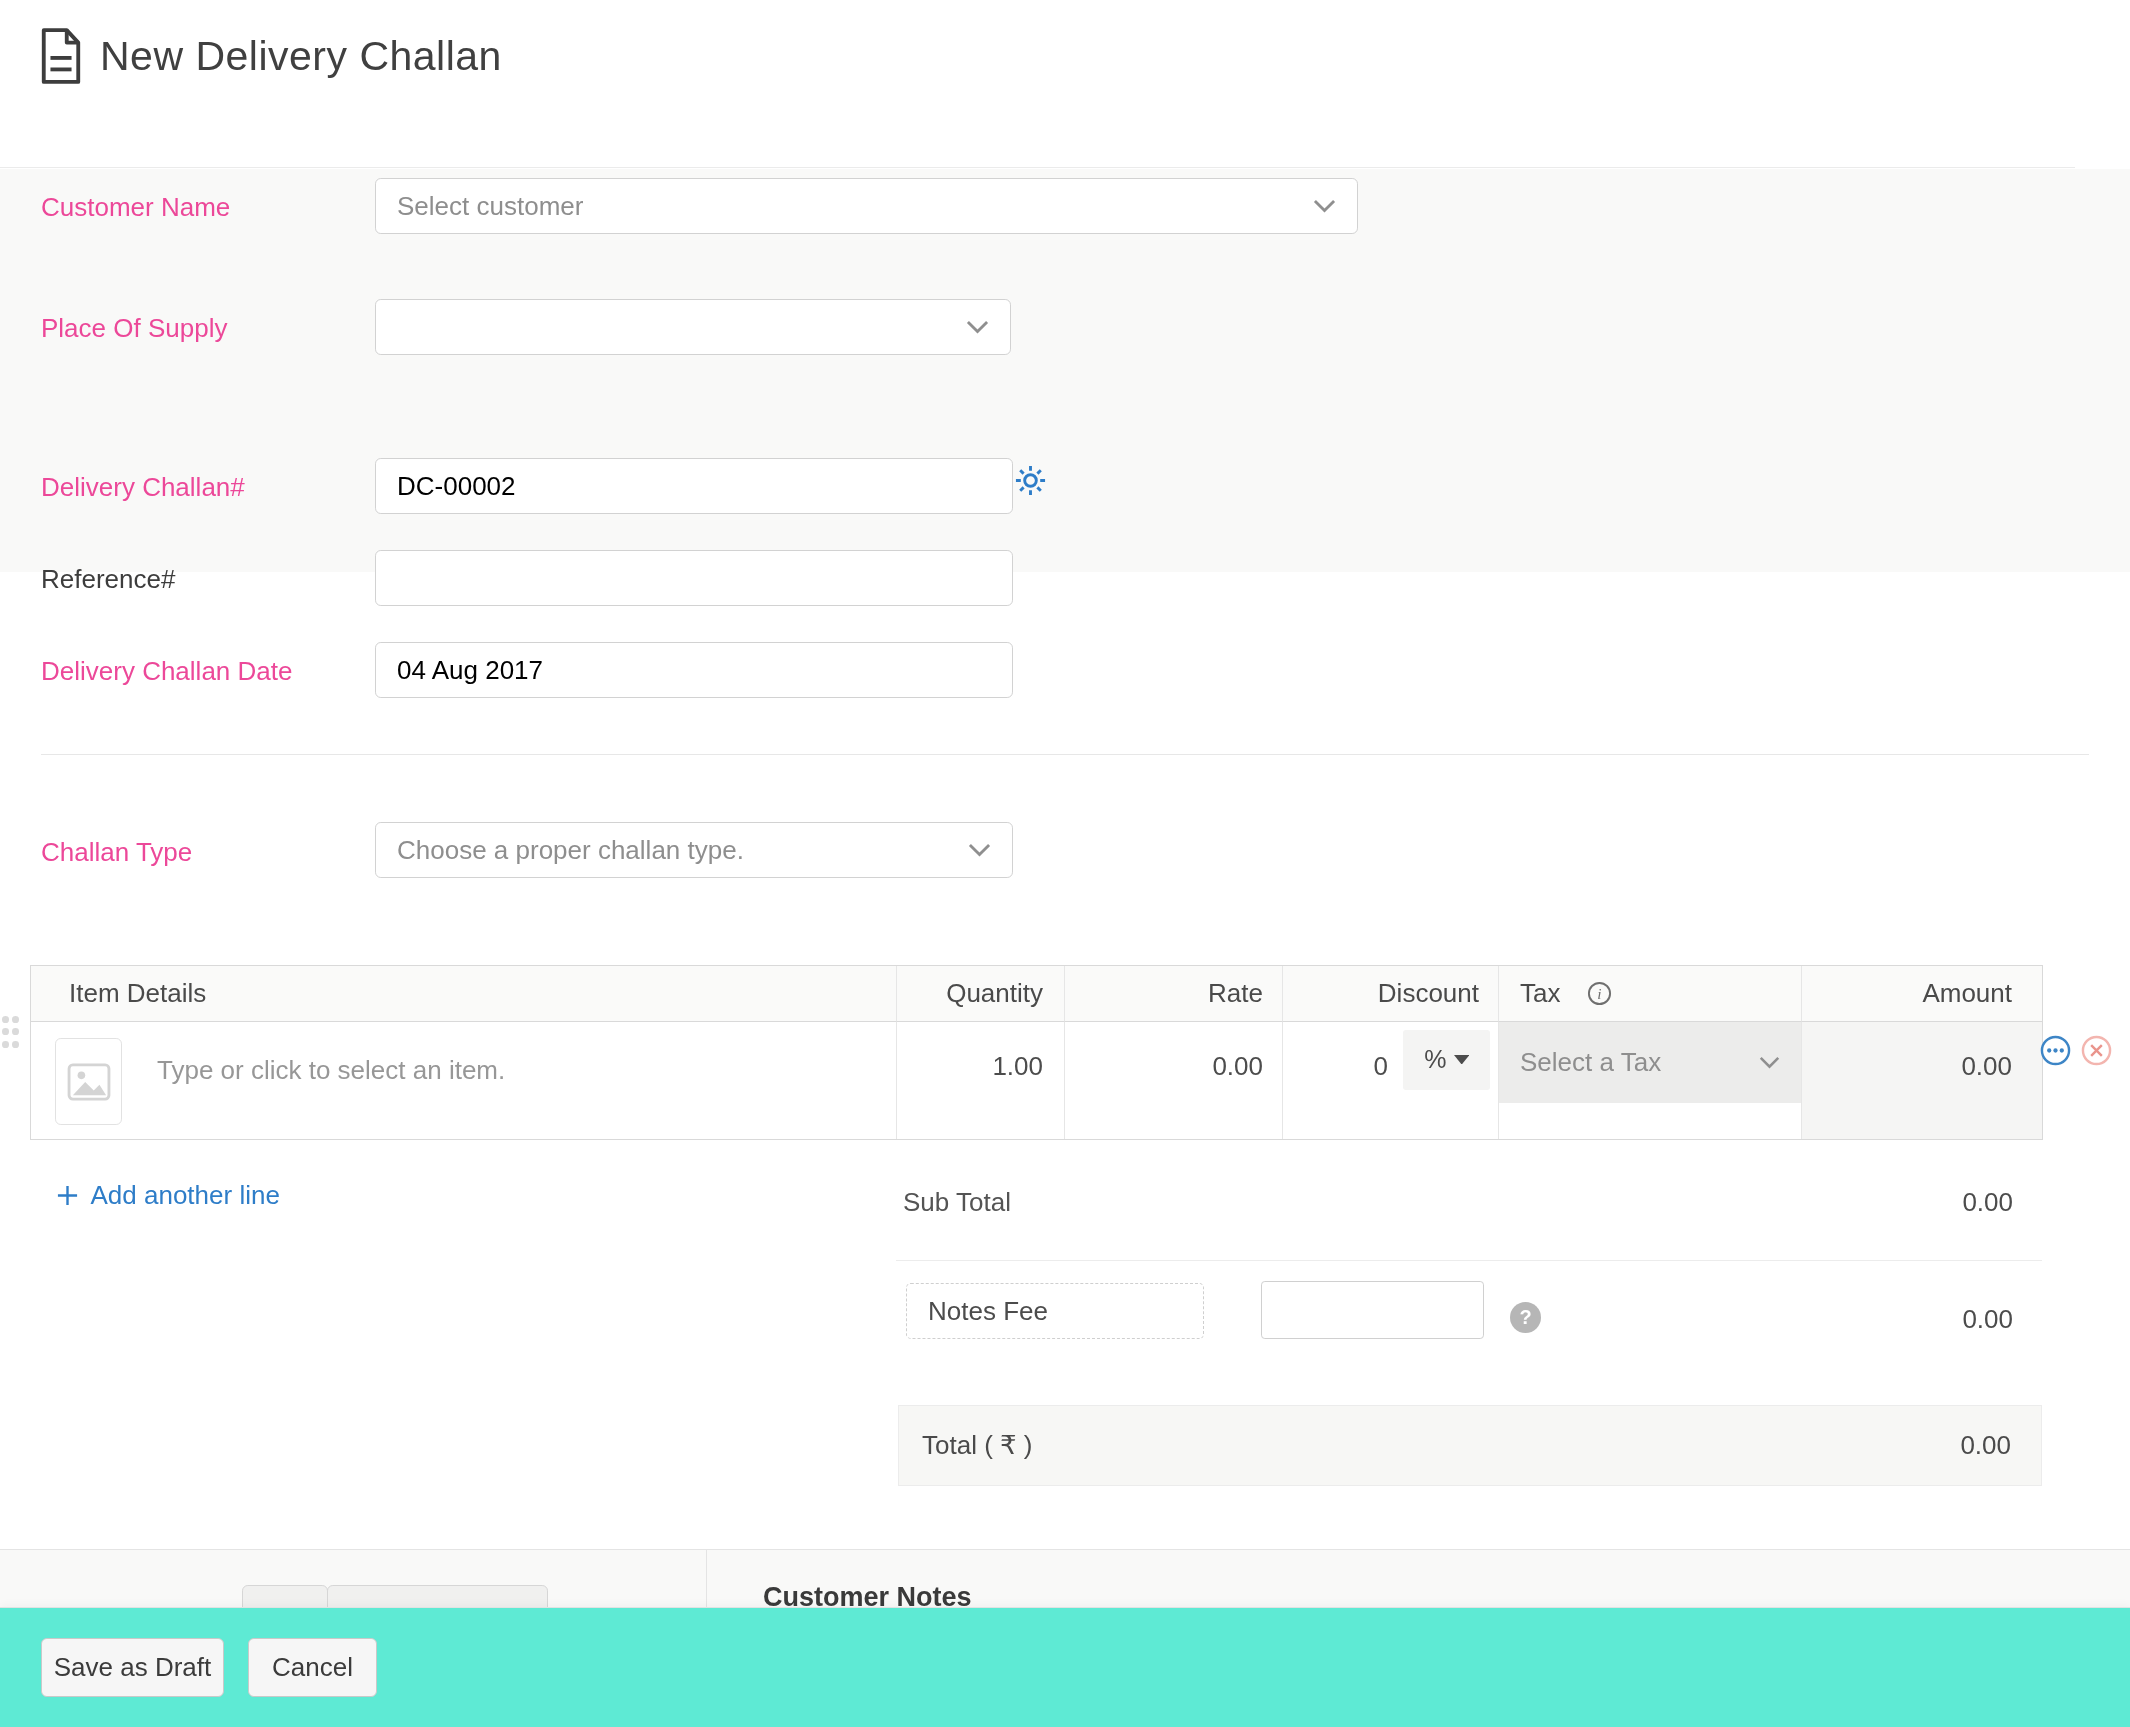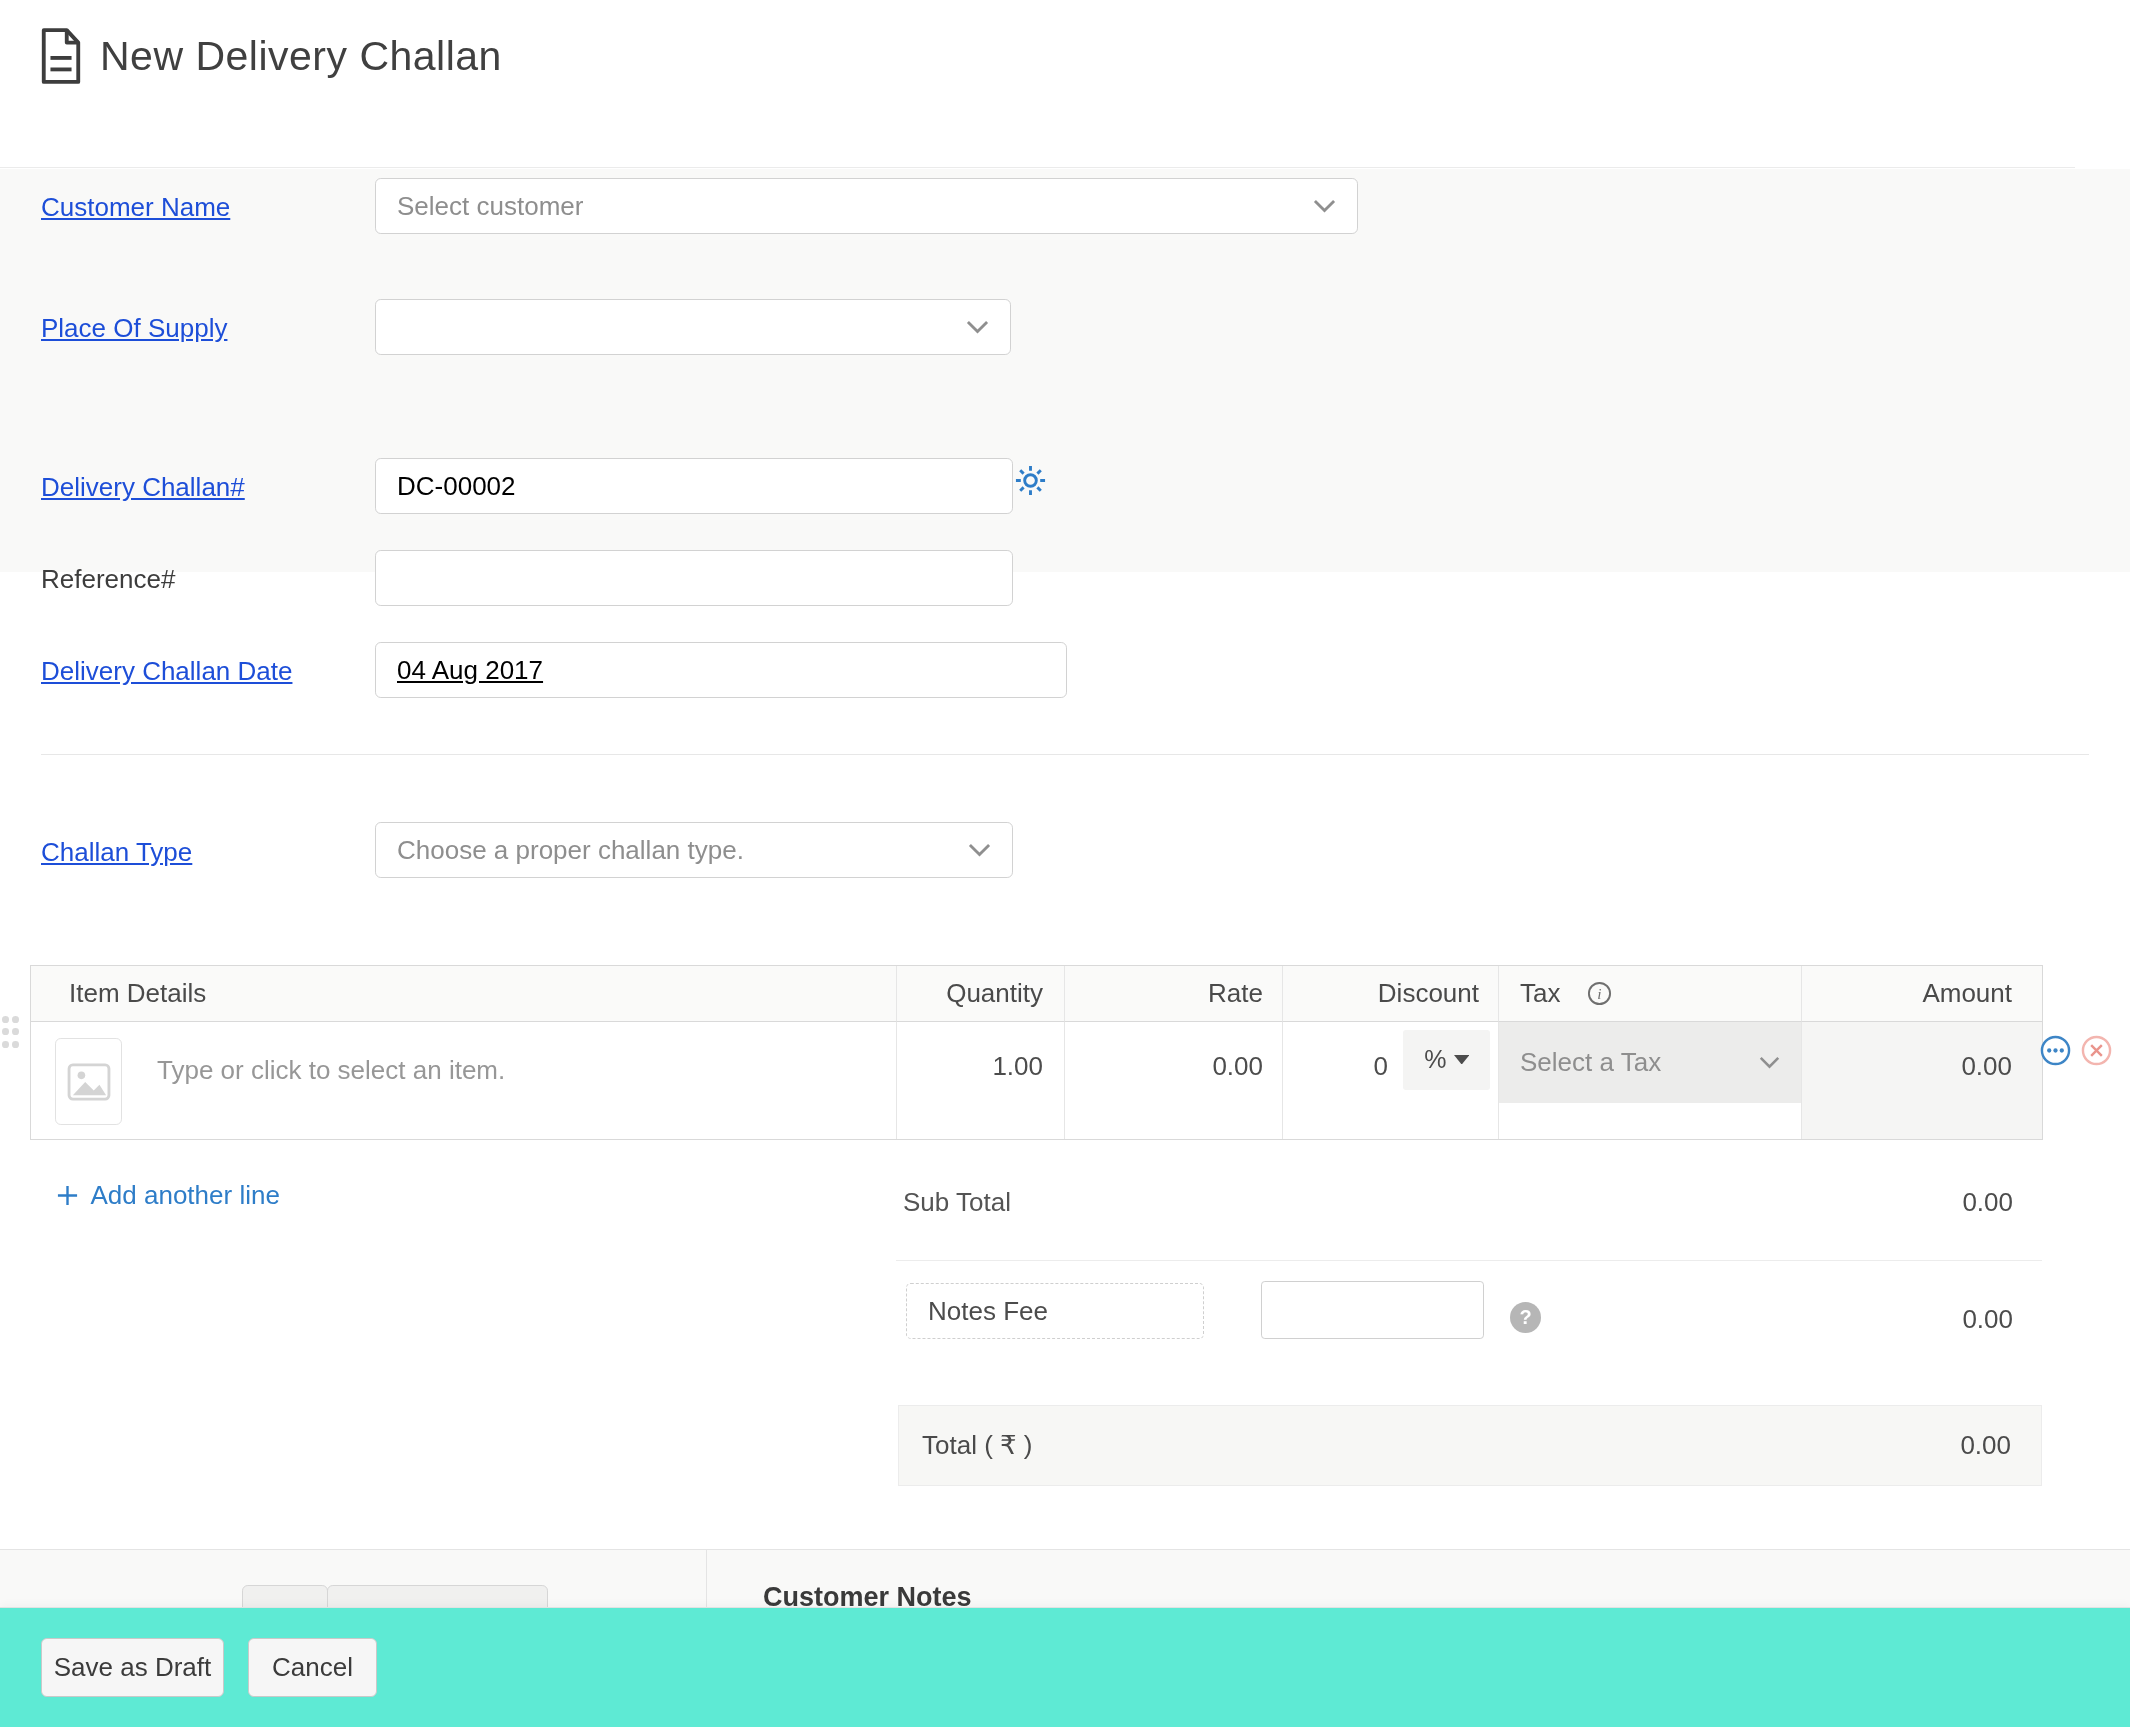--- a/index.html
+++ b/index.html
@@ -8,21 +8,21 @@
 
   
   .hdr{position:absolute;left:0;top:0;width:2075px;height:168px;background:#fff;border-bottom:1px solid #ebebeb;box-sizing:border-box;}
   .hdr-icon{position:absolute;left:38px;top:27px;}
   .hdr-title{position:absolute;left:100px;top:33px;font-size:41px;color:#404040;letter-spacing:0.5px;}
 
   
   .band{position:absolute;left:0;top:169px;width:2131px;height:403px;background:#f9f9f8;}
 
   .lbl{position:absolute;font-size:26px;color:#3d3d3d;white-space:nowrap;}
-  .lbl.req{color:#1d4ed8;text-decoration:underline;}
+  .lbl.req{color:#ec4899;}
 
   .box{position:absolute;height:56px;background:#fff;border:1px solid #d2d2d2;border-radius:5.8px;
        box-sizing:border-box;display:flex;align-items:center;padding:0 21px;font-size:26px;}
   .sel{justify-content:space-between;cursor:pointer;gap:27px;}
   .ph{color:#8e8e8e;}
   .val{color:#4c4c4c;}
   input.box{color:#000000;outline:none;}
 
   .chev{flex:0 0 auto;margin-left:11.5px;}
 
@@ -123,21 +123,21 @@
     <g fill="none" stroke="#2e7dc8" stroke-width="3">
       <circle cx="17" cy="17" r="6"></circle>
       <path d="M17 2 v5 M17 27 v5 M2 17 h5 M27 17 h5 M6.4 6.4 l3.5 3.5 M24.1 24.1 l3.5 3.5 M27.6 6.4 l-3.5 3.5 M9.9 24.1 l-3.5 3.5"></path>
     </g>
   </svg>
 
   <div class="lbl" style="left:41px;top:564px;">Reference#</div>
   <input class="box" style="left: 375px; top: 550px; width: 638px;" value="">
 
   <div class="lbl req" style="left:41px;top:656px;">Delivery Challan Date</div>
-  <input class="box" style="left: 375px; top: 642px; width: 692px; text-decoration: underline;" value="04 Aug 2017">
+  <input class="box" style="left: 375px; top: 642px; width: 638px;" value="04 Aug 2017">
 
   <div class="divider" style="left:41px;top:754px;width:2048px;"></div>
 
   <div class="lbl req" style="left:41px;top:837px;">Challan Type</div>
   <div class="box sel" style="left:375px;top:822px;width:638px;">
     <span class="ph">Choose a proper challan type.</span>
     <svg class="chev" width="23" height="13.4" viewBox="0 0 24 14">
         <polyline points="2,2 12,12 22,2" fill="none" stroke="#8f8f8f" stroke-width="3"></polyline>
       </svg>
   </div>

